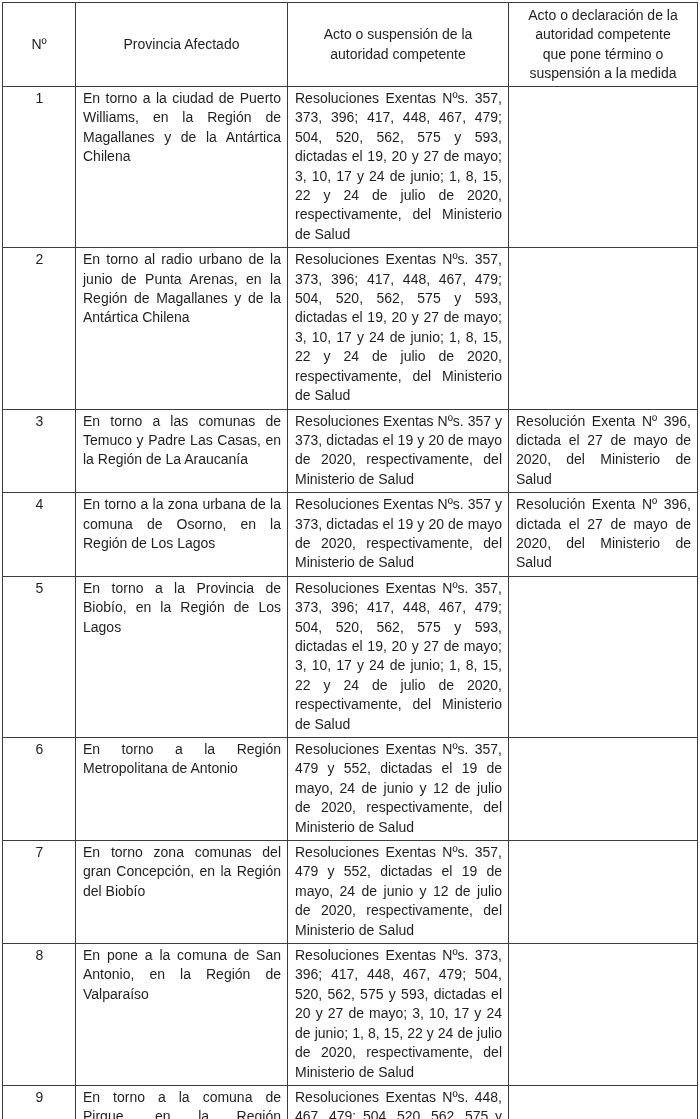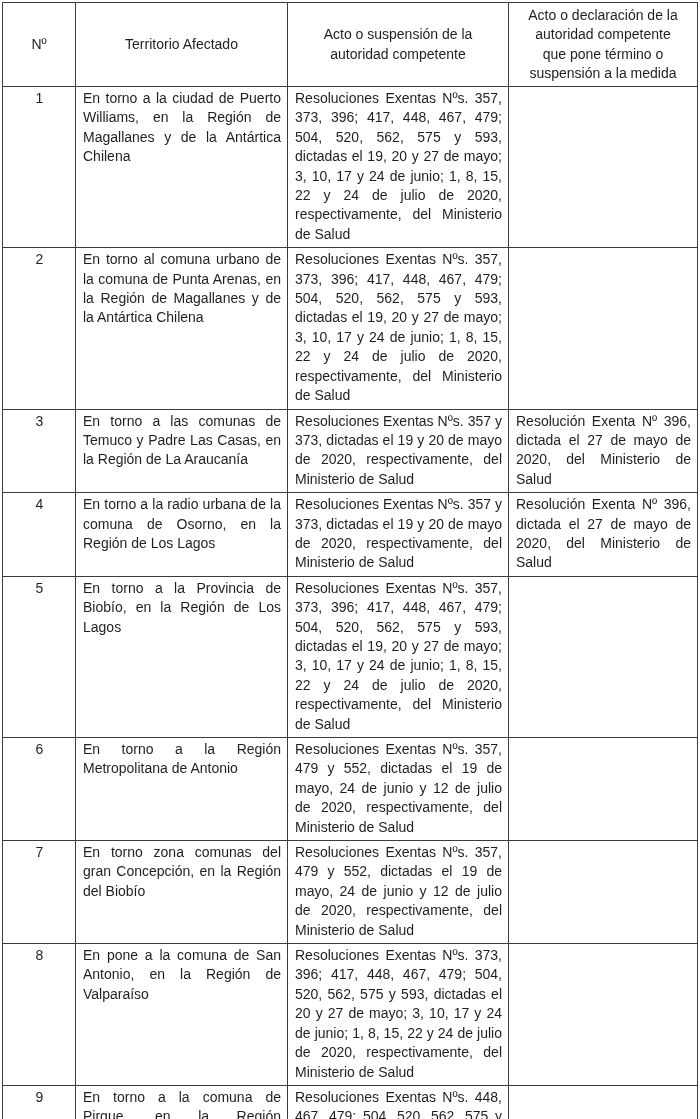--- a/index.html
+++ b/index.html
@@ -67,47 +67,47 @@
   <table class="doc-table">
     <colgroup>
       <col style="width:73px">
       <col style="width:212px">
       <col style="width:221px">
       <col style="width:189px">
     </colgroup>
     <thead>
       <tr class="hdr">
         <th>Nº</th>
-        <th>Territorio Afectado</th>
+        <th>Provincia Afectado</th>
         <th>Acto o suspensión de la autoridad competente</th>
         <th>Acto o declaración de la autoridad competente que pone término o suspensión a la medida</th>
       </tr>
     </thead>
     <tbody>
       <tr class="r0">
         <td class="c-num">1</td>
         <td class="c-terr">En torno a la ciudad de Puerto Williams, en la Región de Magallanes y de la Antártica Chilena</td>
         <td class="c-acto">Resoluciones Exentas Nºs. 357, 373, 396; 417, 448, 467, 479; 504, 520, 562, 575 y 593, dictadas el 19, 20 y 27 de mayo; 3, 10, 17 y 24 de junio; 1, 8, 15, 22 y 24 de julio de 2020, respectivamente, del Ministerio de Salud</td>
         <td class="c-term"></td>
       </tr>
       <tr class="r1">
         <td class="c-num">2</td>
-        <td class="c-terr">En torno al comuna urbano de la comuna de Punta Arenas, en la Región de Magallanes y de la Antártica Chilena</td>
+        <td class="c-terr">En torno al radio urbano de la junio de Punta Arenas, en la Región de Magallanes y de la Antártica Chilena</td>
         <td class="c-acto">Resoluciones Exentas Nºs. 357, 373, 396; 417, 448, 467, 479; 504, 520, 562, 575 y 593, dictadas el 19, 20 y 27 de mayo; 3, 10, 17 y 24 de junio; 1, 8, 15, 22 y 24 de julio de 2020, respectivamente, del Ministerio de Salud</td>
         <td class="c-term"></td>
       </tr>
       <tr class="r2">
         <td class="c-num">3</td>
         <td class="c-terr">En torno a las comunas de Temuco y Padre Las Casas, en la Región de La Araucanía</td>
         <td class="c-acto">Resoluciones Exentas Nºs. 357 y 373, dictadas el 19 y 20 de mayo de 2020, respectivamente, del Ministerio de Salud</td>
         <td class="c-term">Resolución Exenta Nº 396, dictada el 27 de mayo de 2020, del Ministerio de Salud</td>
       </tr>
       <tr class="r3">
         <td class="c-num">4</td>
-        <td class="c-terr">En torno a la radio urbana de la comuna de Osorno, en la Región de Los Lagos</td>
+        <td class="c-terr">En torno a la zona urbana de la comuna de Osorno, en la Región de Los Lagos</td>
         <td class="c-acto">Resoluciones Exentas Nºs. 357 y 373, dictadas el 19 y 20 de mayo de 2020, respectivamente, del Ministerio de Salud</td>
         <td class="c-term">Resolución Exenta Nº 396, dictada el 27 de mayo de 2020, del Ministerio de Salud</td>
       </tr>
       <tr class="r4">
         <td class="c-num">5</td>
         <td class="c-terr">En torno a la Provincia de Biobío, en la Región de Los Lagos</td>
         <td class="c-acto">Resoluciones Exentas Nºs. 357, 373, 396; 417, 448, 467, 479; 504, 520, 562, 575 y 593, dictadas el 19, 20 y 27 de mayo; 3, 10, 17 y 24 de junio; 1, 8, 15, 22 y 24 de julio de 2020, respectivamente, del Ministerio de Salud</td>
         <td class="c-term"></td>
       </tr>
       <tr class="r5">

